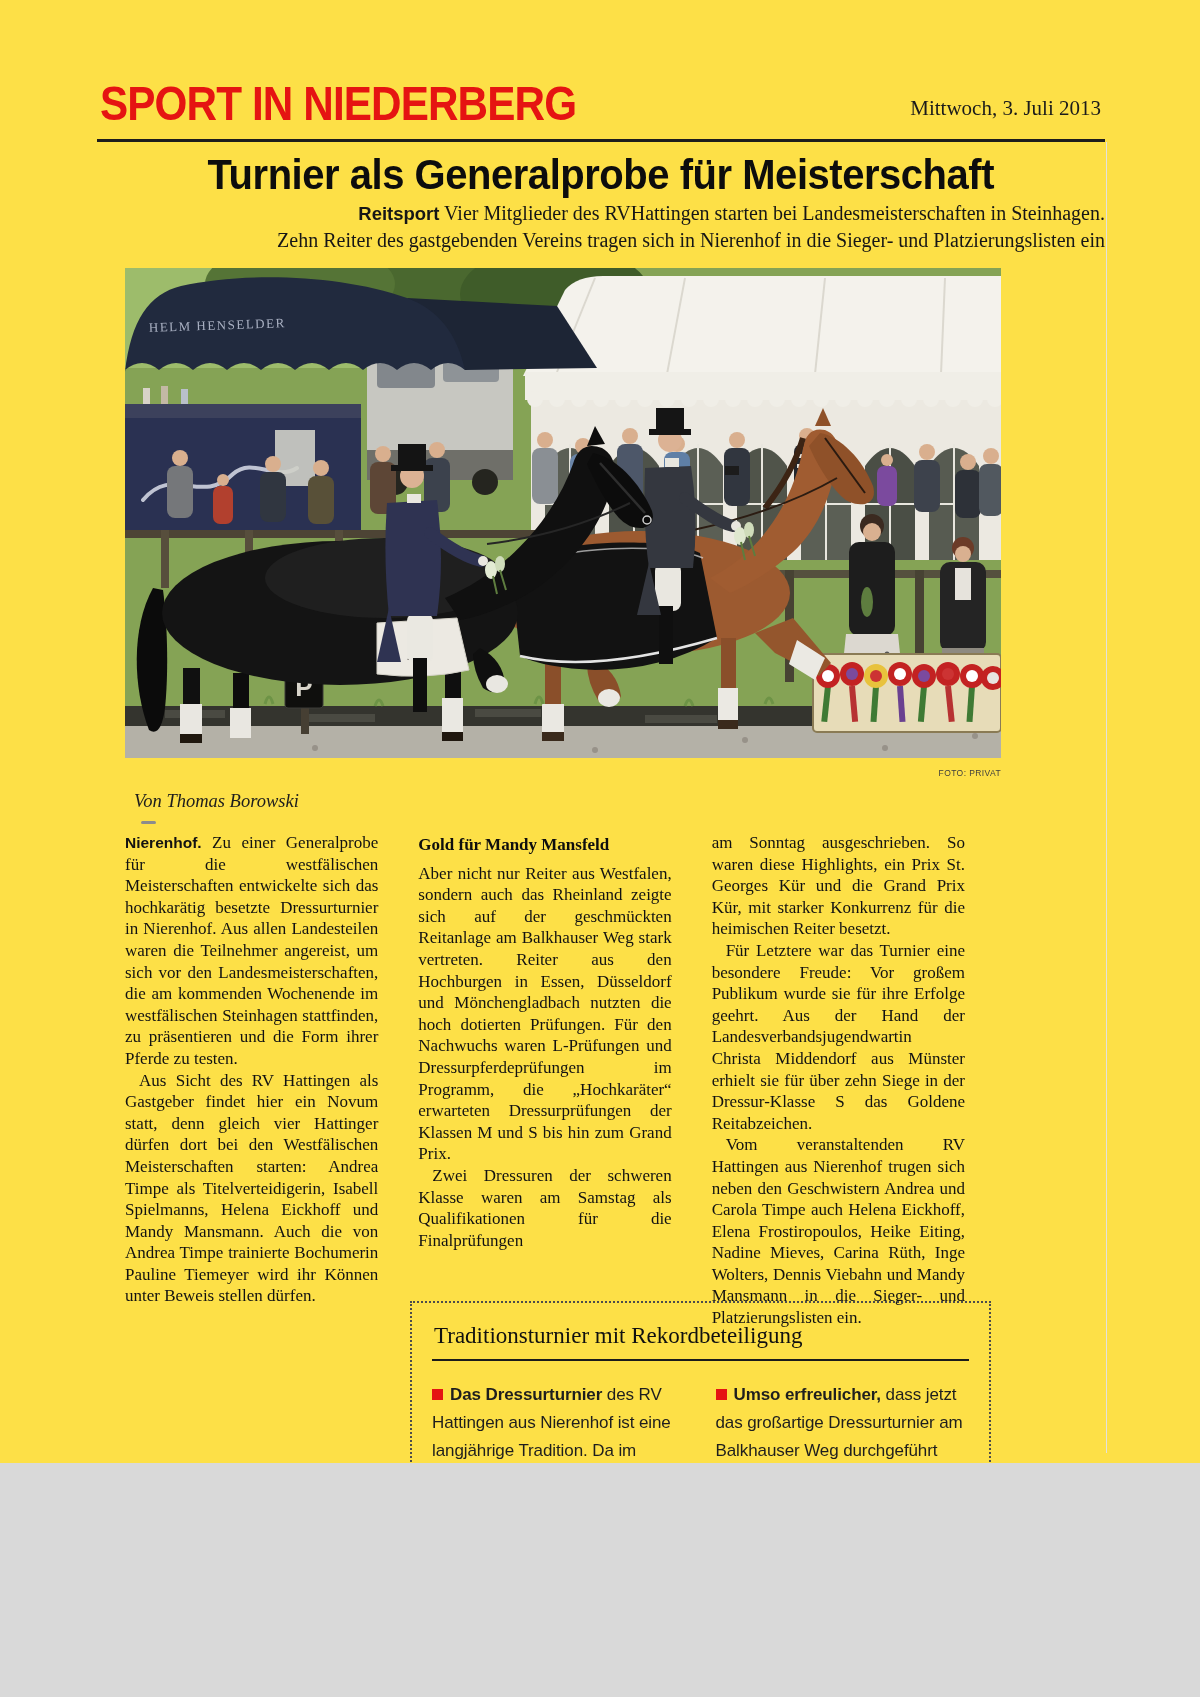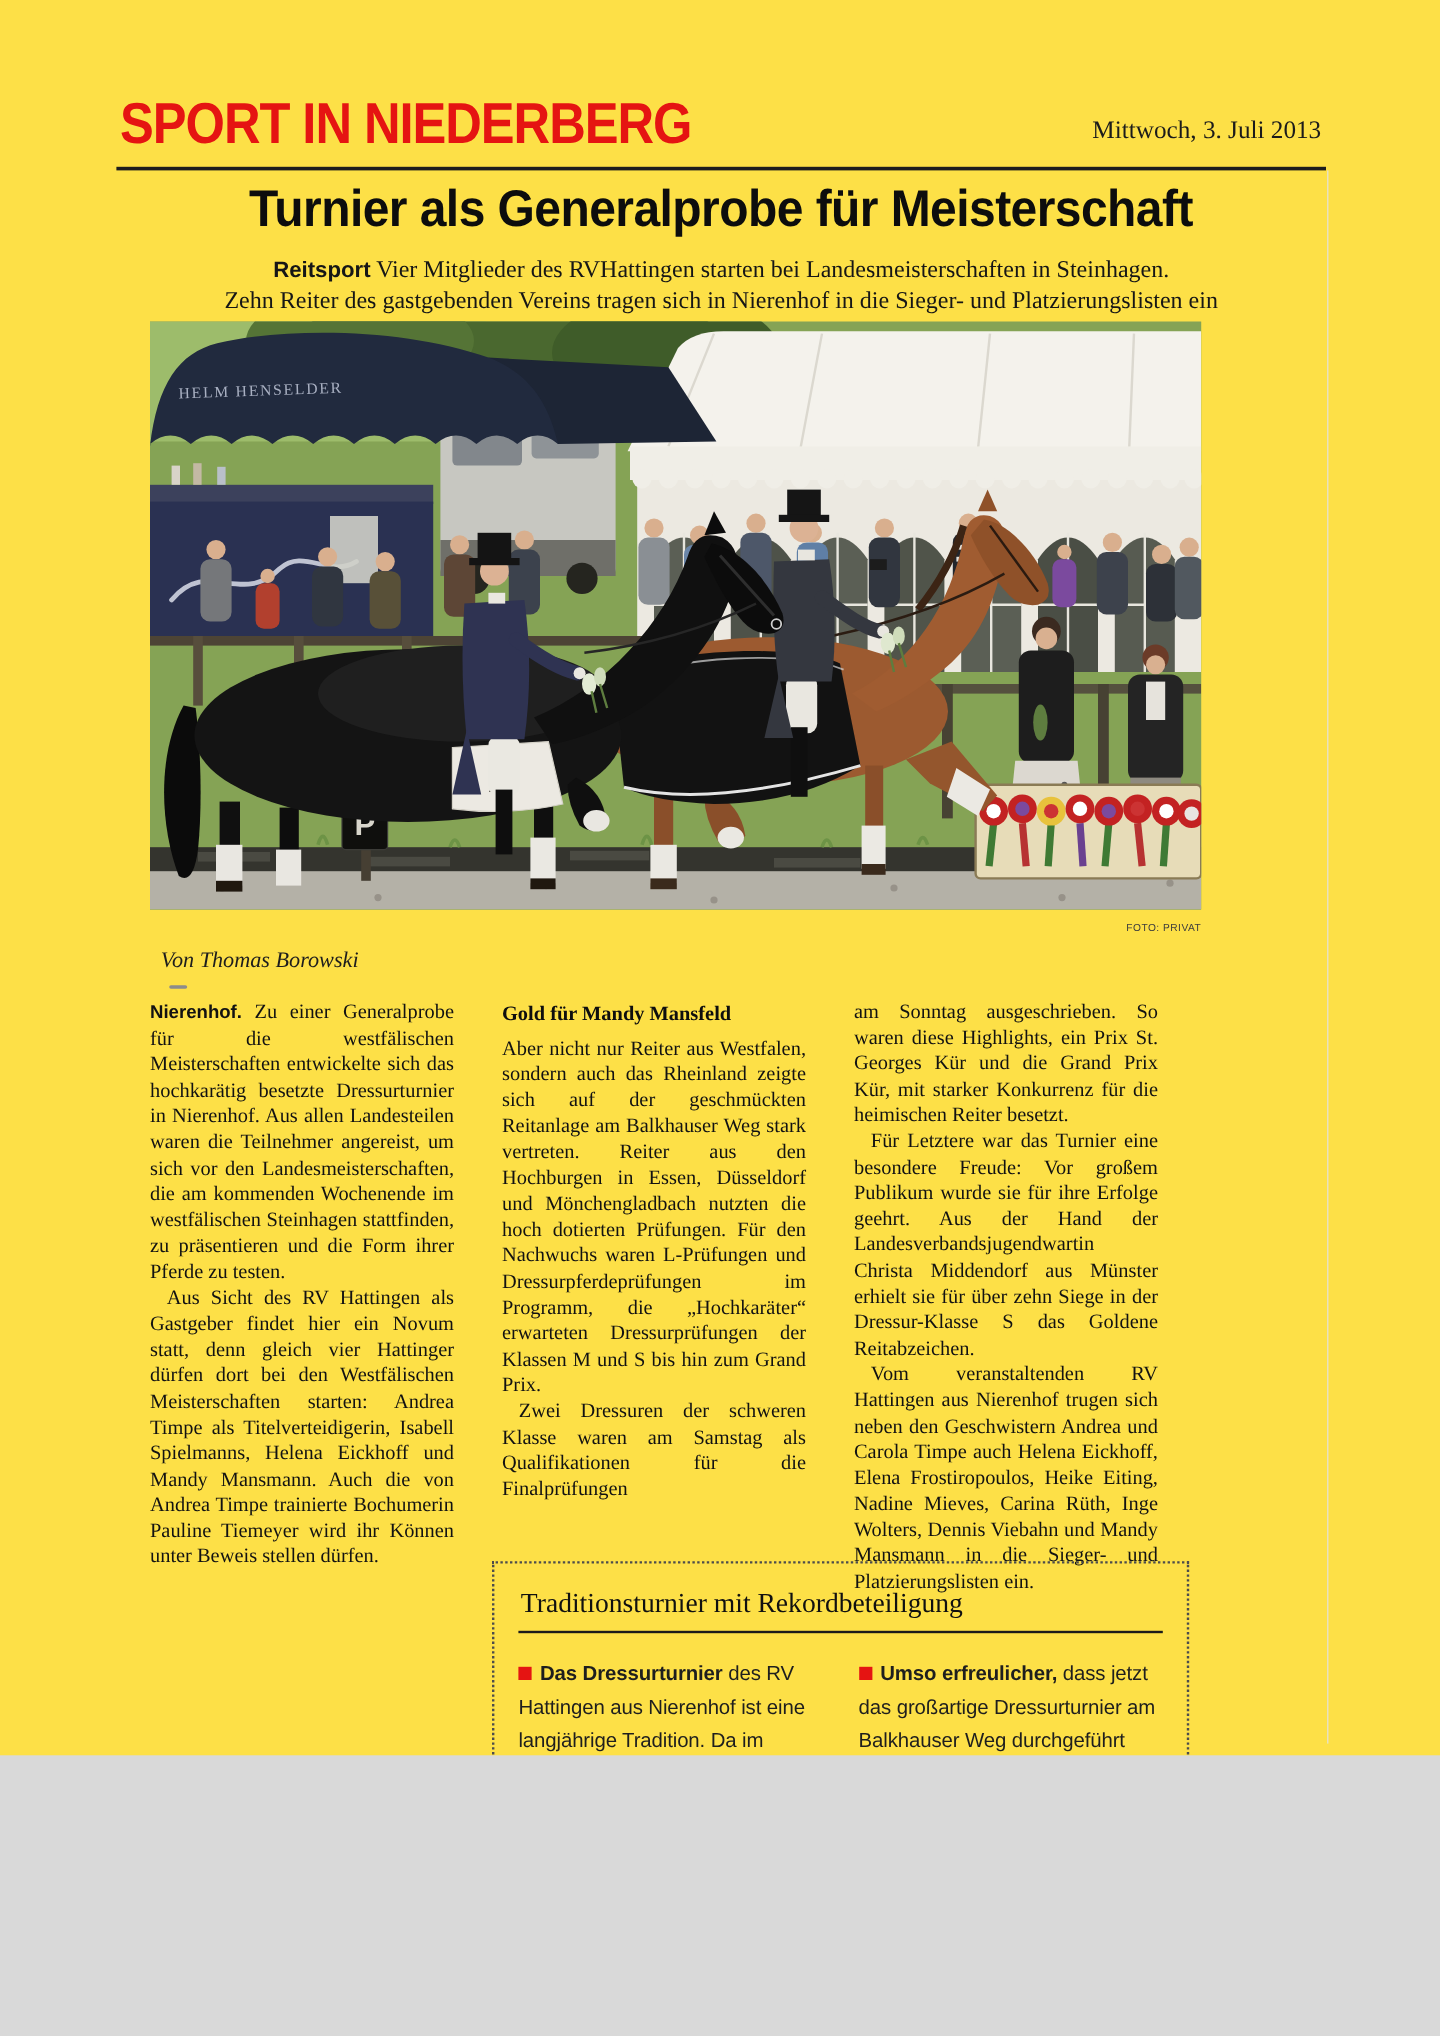--- a/index.html
+++ b/index.html
@@ -18,21 +18,21 @@
   .masthead-date{position:absolute;right:99px;top:96px;font-size:21px;color:#1b1b1b;}
   .rule{position:absolute;left:97px;right:95px;top:139px;height:3px;background:#1d1d1d;}
   .scan-edge{position:absolute;right:93px;top:142px;bottom:10px;width:1px;background:#e3e1dd;}
   
   .headline{position:absolute;left:97px;width:1008px;top:150px;text-align:center;}
   .headline span{
     display:inline-block;font-family:"Liberation Sans",sans-serif;font-weight:bold;
     font-size:43px;color:#0d0d0d;letter-spacing:-0.5px;white-space:nowrap;
     transform:scaleX(0.93);
   }
-  .standfirst{position:absolute;left:97px;width:1008px;top:212px;text-align:center;
+  .standfirst{position:absolute;left:97px;width:1008px;top:200px;text-align:right;
     font-size:20px;line-height:26px;color:#161616;}
   .standfirst .lead-sans{font-family:"Liberation Sans",sans-serif;font-weight:bold;font-size:18.5px;}
   
   .photo{position:absolute;left:125px;top:268px;width:876px;height:490px;background:#8aa85c;}
   .photo svg{display:block;}
   .caption-row{position:absolute;left:125px;top:762px;width:876px;height:22px;}
   .caption{float:left;font-family:"Liberation Sans",sans-serif;font-weight:bold;
     font-size:14.5px;color:#101010;}
   .credit{float:right;font-family:"Liberation Sans",sans-serif;font-size:8.5px;
     color:#3d3d3d;margin-top:6px;letter-spacing:0.4px;}

